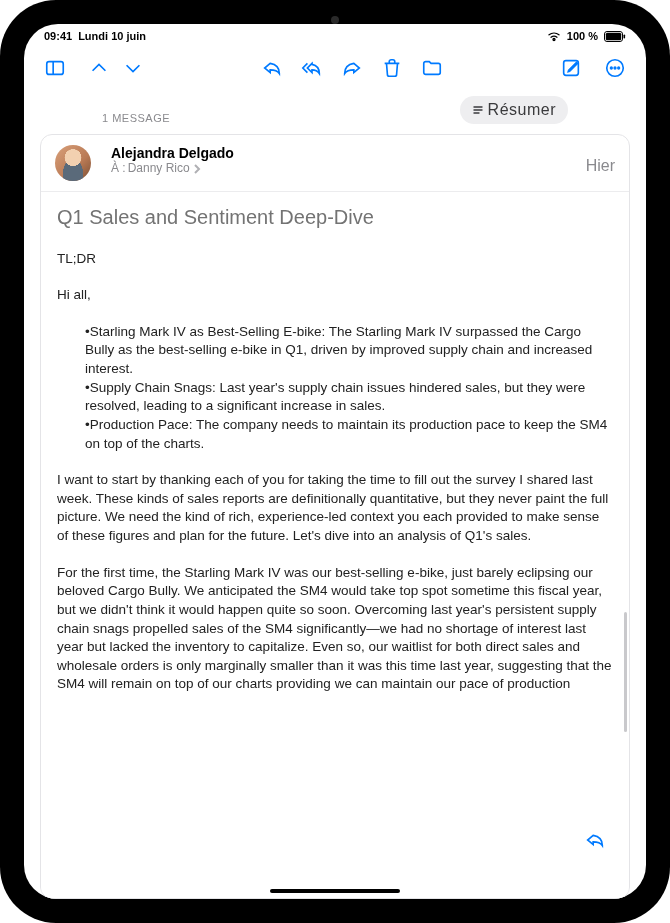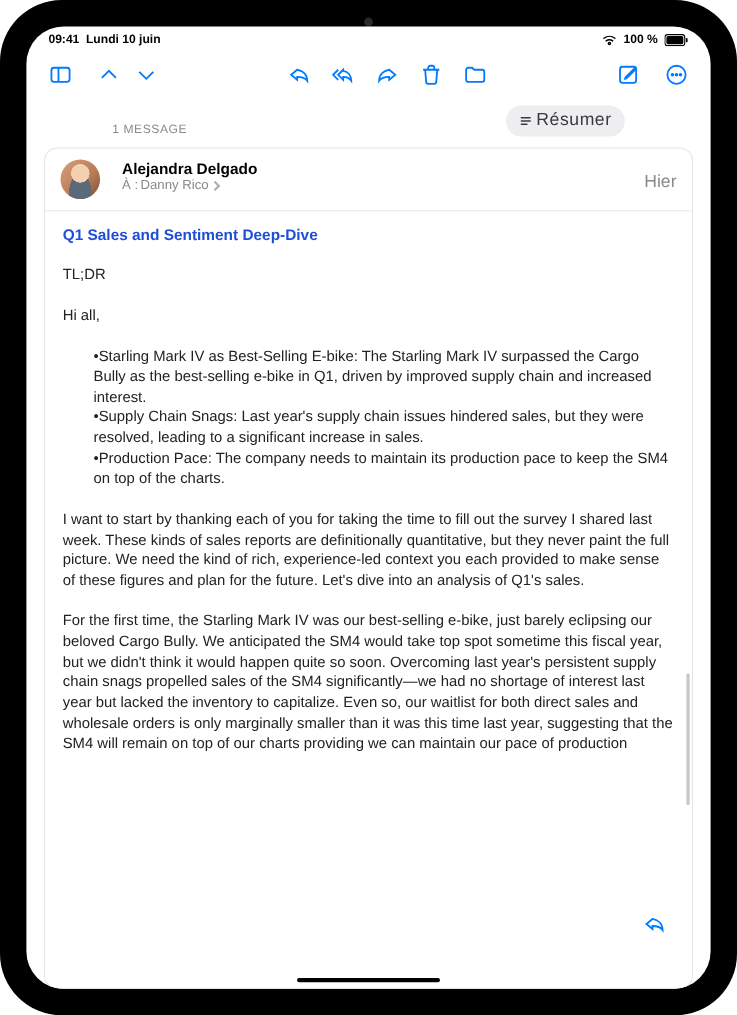--- a/index.html
+++ b/index.html
@@ -119,21 +119,21 @@
   .email-body {
     padding: 12px 16px 0 16px;
     font-size: 13.5px;
     line-height: 1.38;
     color: #222;
     overflow: hidden;
     flex: 1;
     position: relative;
   }
   .email-subject {
-    font-size: 14px; font-weight: 700; color: #1d4ed8;
+    font-size: 20px; font-weight: 400; color: #737373;
     margin-bottom: 18px;
   }
   .body-para { margin-bottom: 18px; }
   .tldr-list { margin-bottom: 18px; margin-left: 28px; }
   .body-fade {
     position: absolute; left: 0; right: 0; bottom: 0; height: 28px;
     background: linear-gradient(to bottom, rgba(255,255,255,0), #fff);
     pointer-events: none;
   }
   

